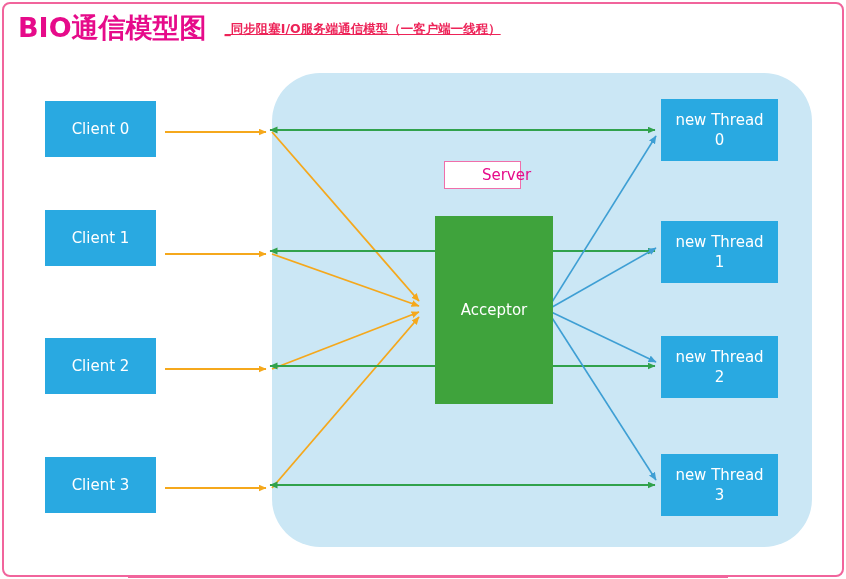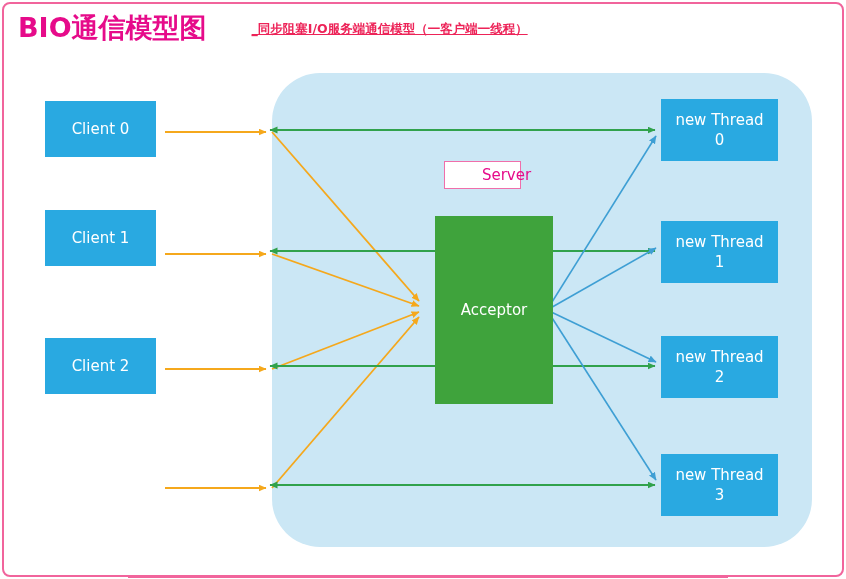--- a/index.html
+++ b/index.html
@@ -32,21 +32,20 @@
   .title-main {
     font-size:27px; font-weight:bold;
     color:var(--accent-pink,#e60b8a);
     line-height:1.15;
   }
   .title-sub {
     font-size:12.5px; font-weight:bold;
     color:var(--subtitle-red,#ed2358);
     text-decoration:underline;
     padding-bottom:5px;
-    margin-left:27px;
   }
   .container {
     position:absolute; left:272px; top:73px;
     width:540px; height:474px;
     background:var(--container-blue,#cbe7f5);
     border-radius:48px;
   }
   svg.arrows {
     position:absolute; left:0; top:0;
     pointer-events:none;
@@ -140,20 +139,23 @@
 
   <div class="node client" style="top:101px">
     <span>Client 0</span>
   </div>
   <div class="node client" style="top:210px">
     <span>Client 1</span>
   </div>
   <div class="node client" style="top:338px">
     <span>Client 2</span>
   </div>
+  <div class="node client" style="top:457px">
+    <span>Client 3</span>
+  </div>
 
   <div class="node acceptor">
     <span>Acceptor</span>
   </div>
 
   <div class="server-label">
     <span>Server</span>
   </div>
 
   <div class="node thread" style="top:99px">

